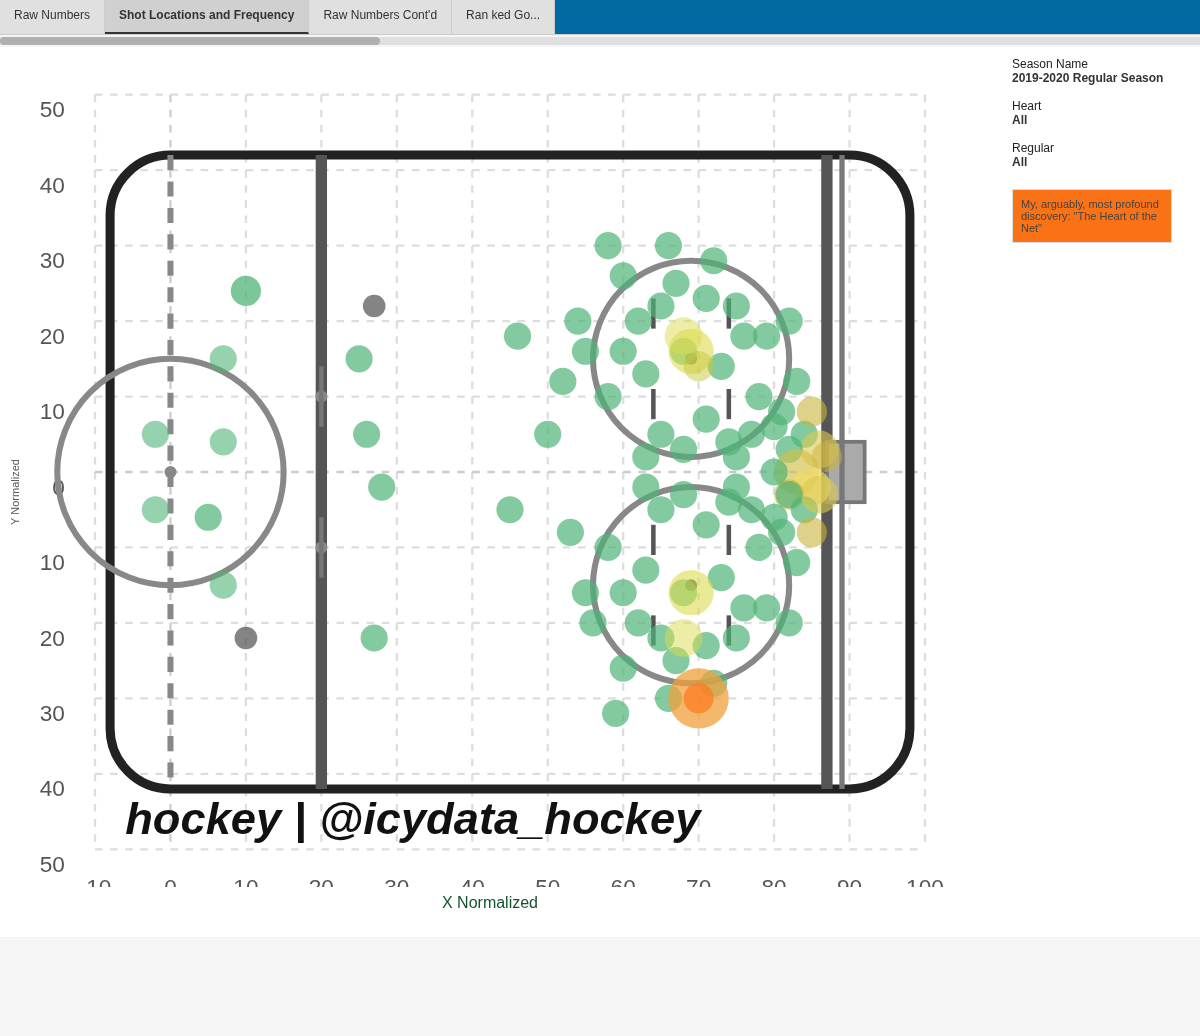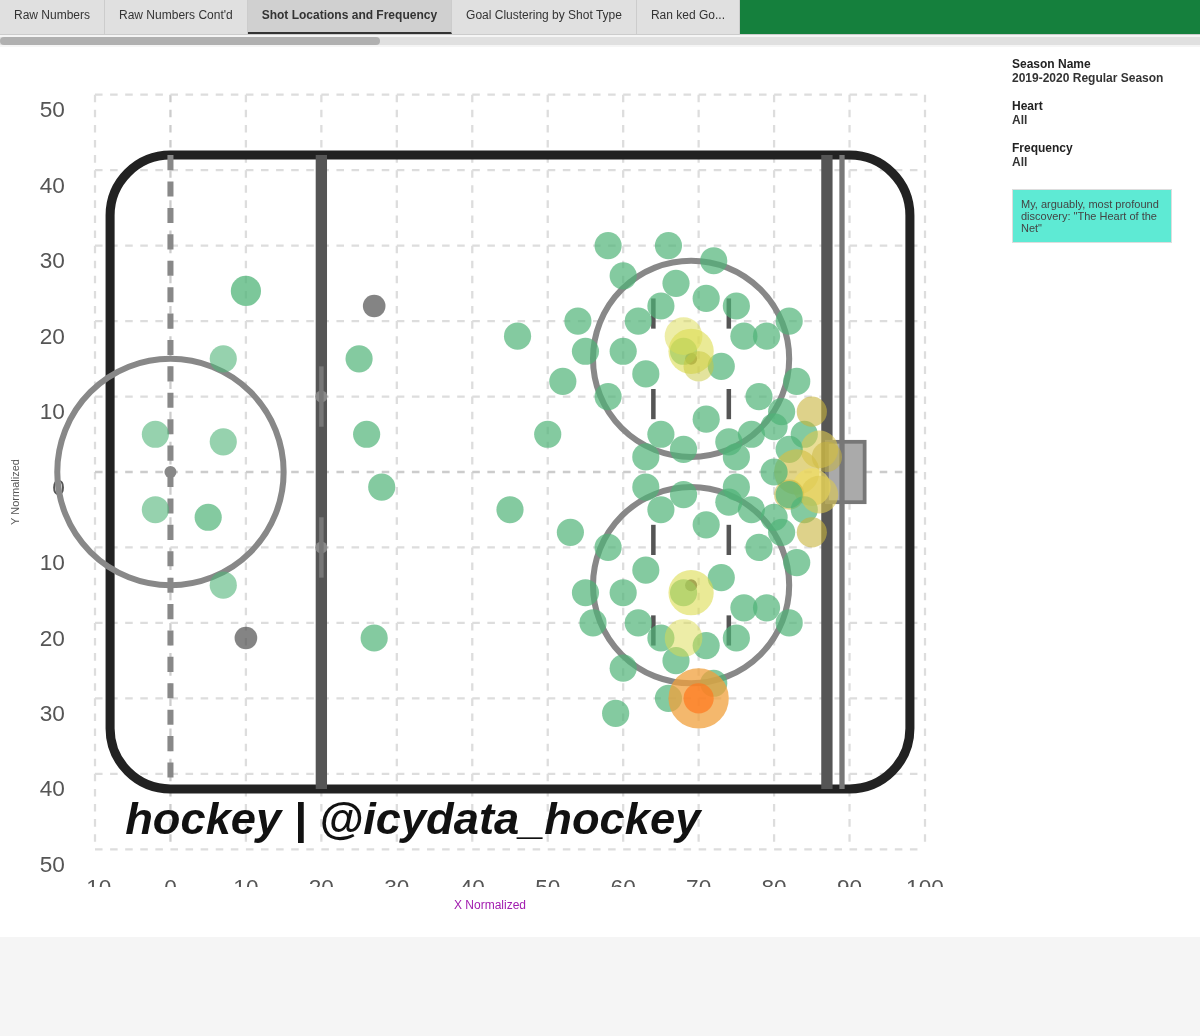--- a/index.html
+++ b/index.html
@@ -1,20 +1,20 @@
 <!DOCTYPE html>
 <html><head>
   <meta charset="utf-8">
   <style>
     * { box-sizing: border-box; margin: 0; padding: 0; }
     body { font-family: Arial, sans-serif; background: #f5f5f5; width: 1200px; overflow-x: hidden; }
 
     .tabs-container {
       display: flex;
-      background: #15803d;
+      background: #0369a1;
       border-bottom: 1px solid #ccc;
       overflow: hidden;
     }
     .tab {
       padding: 8px 14px;
       font-size: 12px;
       color: #333;
       cursor: pointer;
       border-right: 1px solid #ccc;
       min-width: 90px;
@@ -58,32 +58,32 @@
       width: 190px;
       padding-left: 12px;
       font-size: 12px;
       flex-shrink: 0;
     }
 
     .sidebar-section {
       margin-bottom: 14px;
     }
     .sidebar-label {
-      font-weight: bold;
+      font-weight: normal;
       font-size: 12px;
       color: #222;
     }
     .sidebar-value {
       font-size: 12px;
       color: #333;
       font-weight: bold;
     }
 
     .annotation-box {
-      background: #5eead4;
+      background: #f97316;
       border: 1px solid #ddd;
       padding: 8px;
       font-size: 11px;
       color: #444;
       margin-top: 20px;
       width: 160px;
     }
 
     
     .rink-wrapper {
@@ -100,23 +100,22 @@
       font-size: 11px;
       color: #555;
       white-space: nowrap;
     }
   </style>
 </head>
 <body>
 
 <div class="tabs-container">
   <div class="tab">Raw Numbers</div>
+  <div class="tab active">Shot Locations and Frequency</div>
   <div class="tab">Raw Numbers Cont'd</div>
-  <div class="tab active">Shot Locations and Frequency</div>
-  <div class="tab">Goal Clustering by Shot Type</div>
   <div class="tab">Ran ked Go...</div>
 </div>
 <div class="scrollbar-track">
   <div class="scrollbar-thumb"></div>
 </div>
 
 <div class="main-content">
 
   <div class="chart-area">
     <div class="rink-wrapper">
@@ -321,35 +320,35 @@
         <circle cx="58" cy="-30" r="1.8" fill="rgba(80,180,120,0.7)"></circle>
         <circle cx="54" cy="-20" r="1.8" fill="rgba(80,180,120,0.7)"></circle>
         <circle cx="52" cy="-12" r="1.8" fill="rgba(80,180,120,0.7)"></circle>
         <circle cx="53" cy="8" r="1.8" fill="rgba(80,180,120,0.7)"></circle>
         <circle cx="56" cy="20" r="1.8" fill="rgba(80,180,120,0.7)"></circle>
         <circle cx="59" cy="32" r="1.8" fill="rgba(80,180,120,0.7)"></circle>
 
         <text x="-6" y="48" font-size="6" font-weight="900" font-style="italic" fill="#111">hockey | @icydata_hockey</text>
       </svg>
 
-      <div style="position:absolute; bottom:15px; left:50%; transform:translateX(-50%); font-size:12px; color:#a21caf;">X Normalized</div>
+      <div style="position:absolute; bottom:15px; left:50%; transform:translateX(-50%); font-size:16px; color:#14532d;">X Normalized</div>
     </div>
   </div>
 
   <div class="sidebar">
     <div class="sidebar-section">
       <div class="sidebar-label">Season Name</div>
       <div class="sidebar-value">2019-2020 Regular Season</div>
     </div>
     <div class="sidebar-section">
       <div class="sidebar-label">Heart</div>
       <div class="sidebar-value">All</div>
     </div>
     <div class="sidebar-section">
-      <div class="sidebar-label">Frequency</div>
+      <div class="sidebar-label">Regular</div>
       <div class="sidebar-value">All</div>
     </div>
 
     <div class="annotation-box">
       <span>My, arguably, most profound discovery: "The Heart of the Net"</span>
     </div>
   </div>
 </div>
 
 </body></html>

